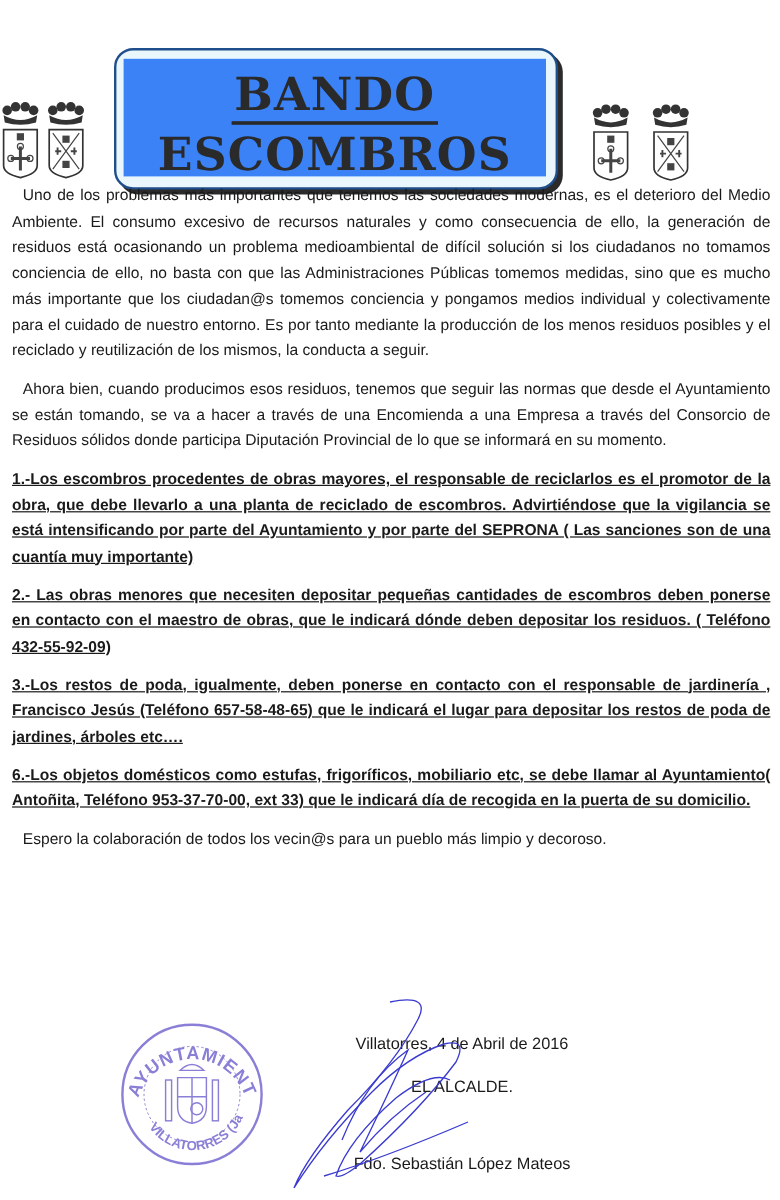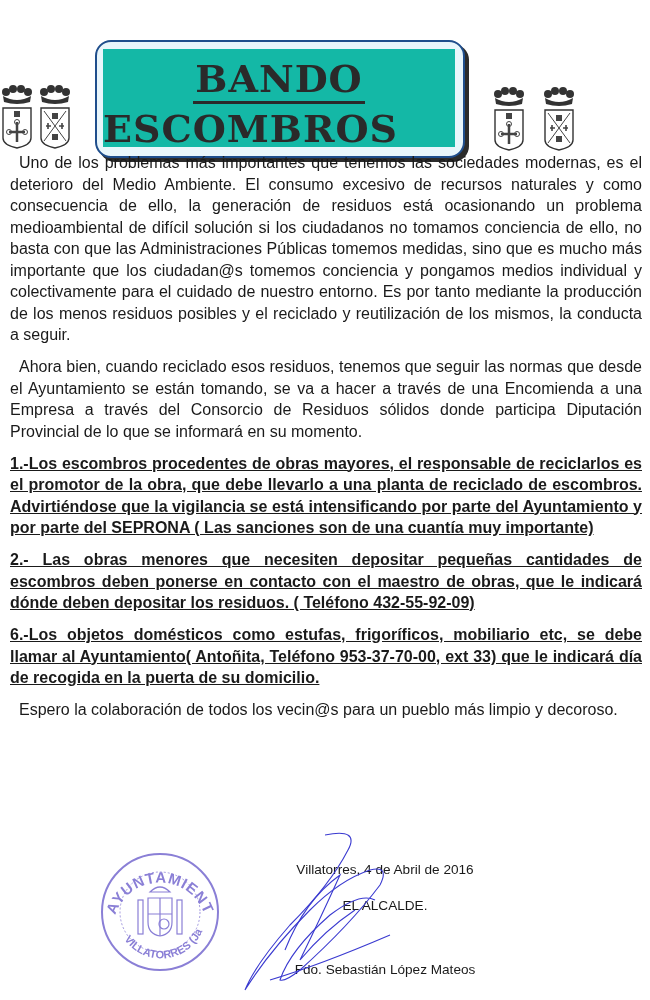--- a/index.html
+++ b/index.html
@@ -5,35 +5,35 @@
     html, body { margin: 0; padding: 0; background: #ffffff; }
     body { width: 650px; height: 1000px; position: relative; overflow: hidden;
            font-family: "Liberation Sans", sans-serif; color: #1a1a1a; }
 
     
     .header { position: absolute; left: 0; top: 0; width: 650px; height: 165px; }
     .title-box { position: absolute; left: 95px; top: 40px; width: 370px; height: 118px;
                  border: 2px solid #1f4e8c; border-radius: 16px; background: #e9f6fb;
                  box-shadow: 4px 4px 0 #2b2b2b; box-sizing: border-box; }
     .title-inner { position: absolute; left: 6px; top: 7px; right: 8px; bottom: 9px;
-                   background: #14b8a6; }
+                   background: #3b82f6; }
     .title-line1 { position: absolute; left: 0; right: 0; top: 10px; text-align: center;
                    font-family: "DejaVu Serif", serif; font-weight: bold; font-size: 38px;
                    color: #2a2a2a; letter-spacing: 1px; line-height: 40px; }
     .title-line1 span { border-bottom: 3px solid #2a2a2a; padding: 0 2px; }
-    .title-line2 { position: absolute; left: 0; right: 0; top: 60px; text-align: left;
+    .title-line2 { position: absolute; left: 0; right: 0; top: 60px; text-align: center;
                    font-family: "DejaVu Serif", serif; font-weight: bold; font-size: 38px;
                    color: #2a2a2a; letter-spacing: 1px; line-height: 40px; }
 
     .crest { position: absolute; width: 34px; height: 70px; }
     .crest svg { width: 34px; height: 70px; display: block; }
 
     
     .content { position: absolute; left: 10px; top: 152px; width: 632px;
-               font-family: "Liberation Sans", sans-serif; font-size: 16px;
+               font-family: "Liberation Sans", sans-serif; font-size: 13px;
                line-height: 21.5px; text-align: justify; }
     .para { margin: 0 0 10.5px 0; text-indent: 9px; }
     .para.bold { font-weight: bold; text-indent: 0; text-decoration: underline; }
     .closing { margin: 10px 0 0 0; text-indent: 9px; }
 
     .sign-block { position: absolute; left: 0; width: 650px; text-align: center;
                   font-size: 13.6px; }
     .date { top: 862px; left: 60px; }
     .alcalde { top: 898px; left: 60px; }
     .signer { top: 962px; left: 60px; }
@@ -117,23 +117,24 @@
       <path d="M6 29 L28 59 M28 29 L6 59" stroke="#444" stroke-width="1"></path>
       <rect x="14" y="31" width="6" height="6" fill="#444"></rect>
         <rect x="14" y="52" width="6" height="6" fill="#444"></rect>
       <path d="M8 44 H13 M21 44 H26 M10 41 V47 M24 41 V47" stroke="#444" stroke-width="1.6"></path>
     </svg>
   </div>
 </div>
 
 <div class="content">
   <p class="para">Uno de los problemas más importantes que tenemos las sociedades modernas, es el deterioro del Medio Ambiente. El consumo excesivo de recursos naturales y como consecuencia de ello, la generación de residuos está ocasionando un problema medioambiental de difícil solución si los ciudadanos no tomamos conciencia de ello, no basta con que las Administraciones Públicas tomemos medidas, sino que es mucho más importante que los ciudadan@s tomemos conciencia y pongamos medios individual y colectivamente para el cuidado de nuestro entorno. Es por tanto mediante la producción de los menos residuos posibles y el reciclado y reutilización de los mismos, la conducta a seguir.</p>
-  <p class="para">Ahora bien, cuando reciclado esos residuos, tenemos que seguir las normas que desde el Ayuntamiento se están tomando, se va a hacer a través de una Encomienda a una Empresa a través del Consorcio de Residuos sólidos donde  participa Diputación Provincial de lo que se informará en su momento.</p>
+  <p class="para">Ahora bien, cuando producimos esos residuos, tenemos que seguir las normas que desde el Ayuntamiento se están tomando, se va a hacer a través de una Encomienda a una Empresa a través del Consorcio de Residuos sólidos donde  participa Diputación Provincial de lo que se informará en su momento.</p>
   <p class="para bold">1.-Los escombros procedentes de obras mayores, el responsable de reciclarlos es el promotor de la obra, que debe llevarlo a una planta de reciclado de escombros. Advirtiéndose que la vigilancia se está intensificando por parte del Ayuntamiento y por parte del SEPRONA ( Las sanciones son de una cuantía muy importante)</p>
   <p class="para bold">2.- Las obras menores que necesiten depositar pequeñas cantidades de escombros deben ponerse en contacto con el maestro de obras, que le indicará dónde deben depositar los residuos. ( Teléfono 432-55-92-09)</p>
+  <p class="para bold">3.-Los restos de poda, igualmente, deben ponerse en contacto con el responsable de jardinería , Francisco Jesús (Teléfono 657-58-48-65) que le indicará el lugar para depositar los restos de poda de jardines, árboles etc….</p>
   <p class="para bold">6.-Los objetos domésticos como estufas, frigoríficos, mobiliario etc, se debe llamar al Ayuntamiento( Antoñita, Teléfono 953-37-70-00, ext 33) que le indicará día de recogida en la puerta de su domicilio.</p>
   <p class="closing">Espero la colaboración de todos los vecin@s  para un pueblo más limpio y decoroso.</p>
 </div>
 
 <div class="stamp">
   <svg viewBox="0 0 125 125" width="125" height="125">
     <circle cx="62" cy="62" r="58" fill="none" stroke="#8a7fd6" stroke-width="2"></circle>
     <circle cx="62" cy="62" r="40" fill="none" stroke="#8a7fd6" stroke-width="0.8" stroke-dasharray="2 2"></circle>
     <defs>
       <path id="arcTop" d="M 16 70 A 47 47 0 0 1 108 70"></path>

